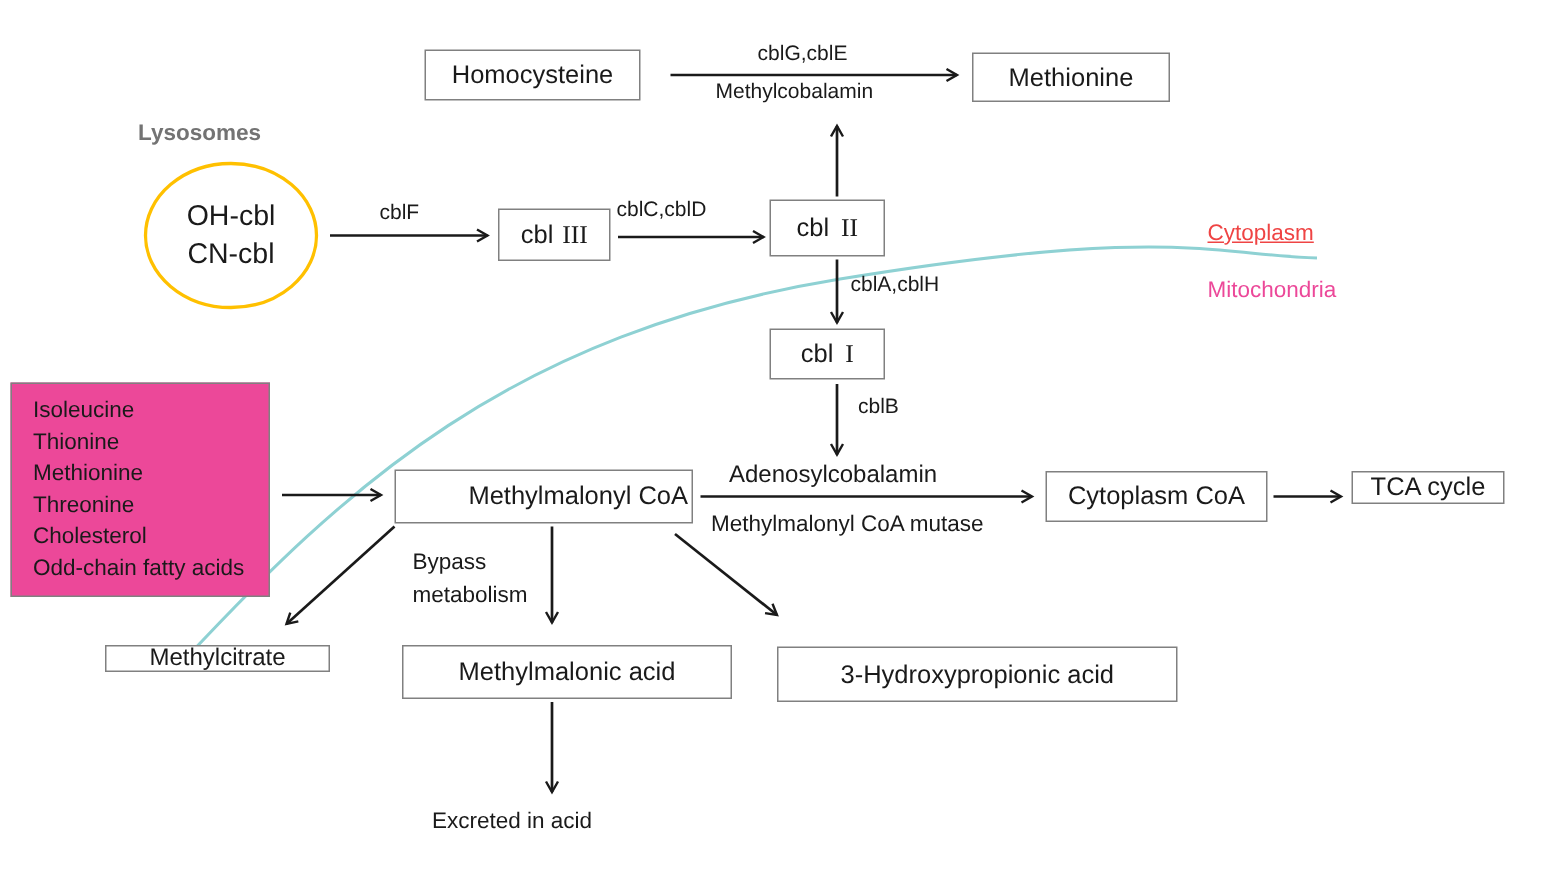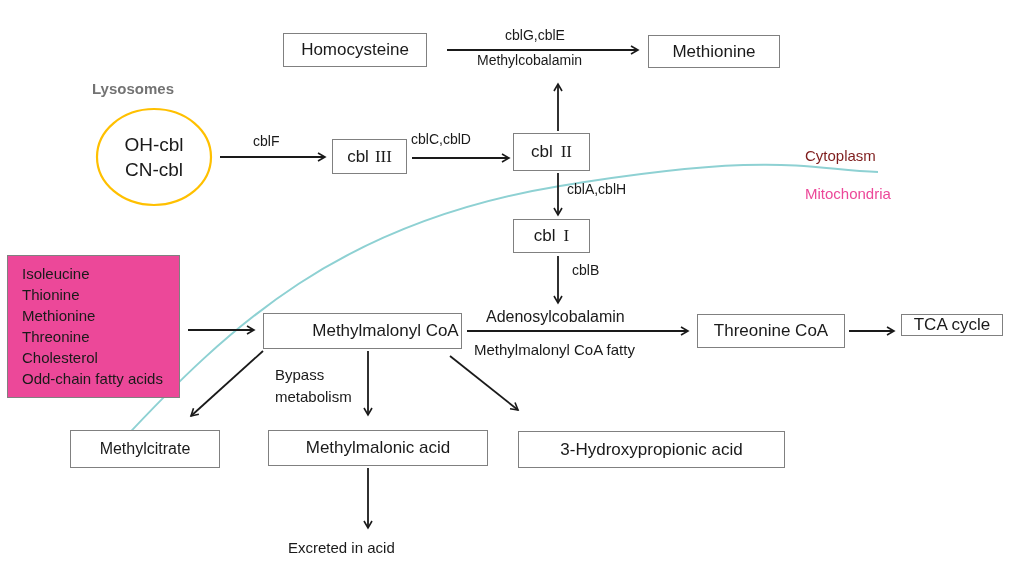--- a/index.html
+++ b/index.html
@@ -19,21 +19,21 @@
     display:flex;align-items:center;justify-content:center;
     font-size:17px;
     box-sizing:border-box;
     white-space:nowrap;
   }
   .roman{font-family:"Liberation Serif", serif;margin-left:8px;}
   .lbl{position:absolute;font-size:14px;white-space:nowrap;}
   .lbl-center{text-align:center;}
   .region-label{position:absolute;font-size:15px;white-space:nowrap;}
   #lysosomes-label{color:#737373;font-weight:bold;font-size:15px;}
-  #cytoplasm-label{color:#7f1d1d;}
+  #cytoplasm-label{color:#ef4444;text-decoration:underline;}
   #mitochondria-label{color:#ec4899;}
   #lysosome-ellipse{
     position:absolute;left:97px;top:109px;width:114px;height:96px;
     display:flex;flex-direction:column;align-items:center;justify-content:center;
     font-size:19px;line-height:25px;
   }
   #substrates-box{
     position:absolute;left:7px;top:255px;width:173px;height:143px;
     border:1.5px solid #808080;background:#ec4899;
     box-sizing:border-box;
@@ -101,32 +101,32 @@
   <div id="substrates-box">
     <div>Isoleucine</div>
     <div>Thionine</div>
     <div>Methionine</div>
     <div>Threonine</div>
     <div>Cholesterol</div>
     <div>Odd-chain fatty acids</div>
   </div>
 
   <div class="node" style="left:263px;top:313px;width:199px;height:36px;padding-left:46px;">Methylmalonyl CoA</div>
-  <div class="node" style="left:697px;top:314px;width:148px;height:34px;">Threonine CoA</div>
+  <div class="node" style="left:697px;top:314px;width:148px;height:34px;">Cytoplasm CoA</div>
   <div class="node" style="left:901px;top:314px;width:102px;height:22px;">TCA cycle</div>
 
-  <div class="node" style="left:70px;top:430px;width:150px;height:38px;font-size:16px;">Methylcitrate</div>
+  <div class="node" style="left:70px;top:430px;width:150px;height:18px;font-size:16px;">Methylcitrate</div>
   <div class="node" style="left:268px;top:430px;width:220px;height:36px;">Methylmalonic acid</div>
   <div class="node" style="left:518px;top:431px;width:267px;height:37px;">3-Hydroxypropionic acid</div>
 
   <div class="lbl lbl-center" style="left:470px;top:27px;width:130px;">cblG,cblE</div>
   <div class="lbl" style="left:477px;top:52px;">Methylcobalamin</div>
   <div class="lbl" style="left:253px;top:133px;">cblF</div>
   <div class="lbl" style="left:411px;top:131px;">cblC,cblD</div>
   <div class="lbl" style="left:567px;top:181px;">cblA,cblH</div>
   <div class="lbl" style="left:572px;top:262px;">cblB</div>
   <div class="lbl big-lbl" style="left:486px;top:308px;">Adenosylcobalamin</div>
-  <div class="lbl" style="left:474px;top:341px;font-size:15px;">Methylmalonyl CoA fatty</div>
+  <div class="lbl" style="left:474px;top:341px;font-size:15px;">Methylmalonyl CoA mutase</div>
   <div class="lbl" style="left:275px;top:366px;font-size:15px;">Bypass</div>
   <div class="lbl" style="left:275px;top:388px;font-size:15px;">metabolism</div>
   <div class="lbl" style="left:288px;top:539px;font-size:15px;">Excreted in acid</div>
 
 </div>
 
 </body></html>

